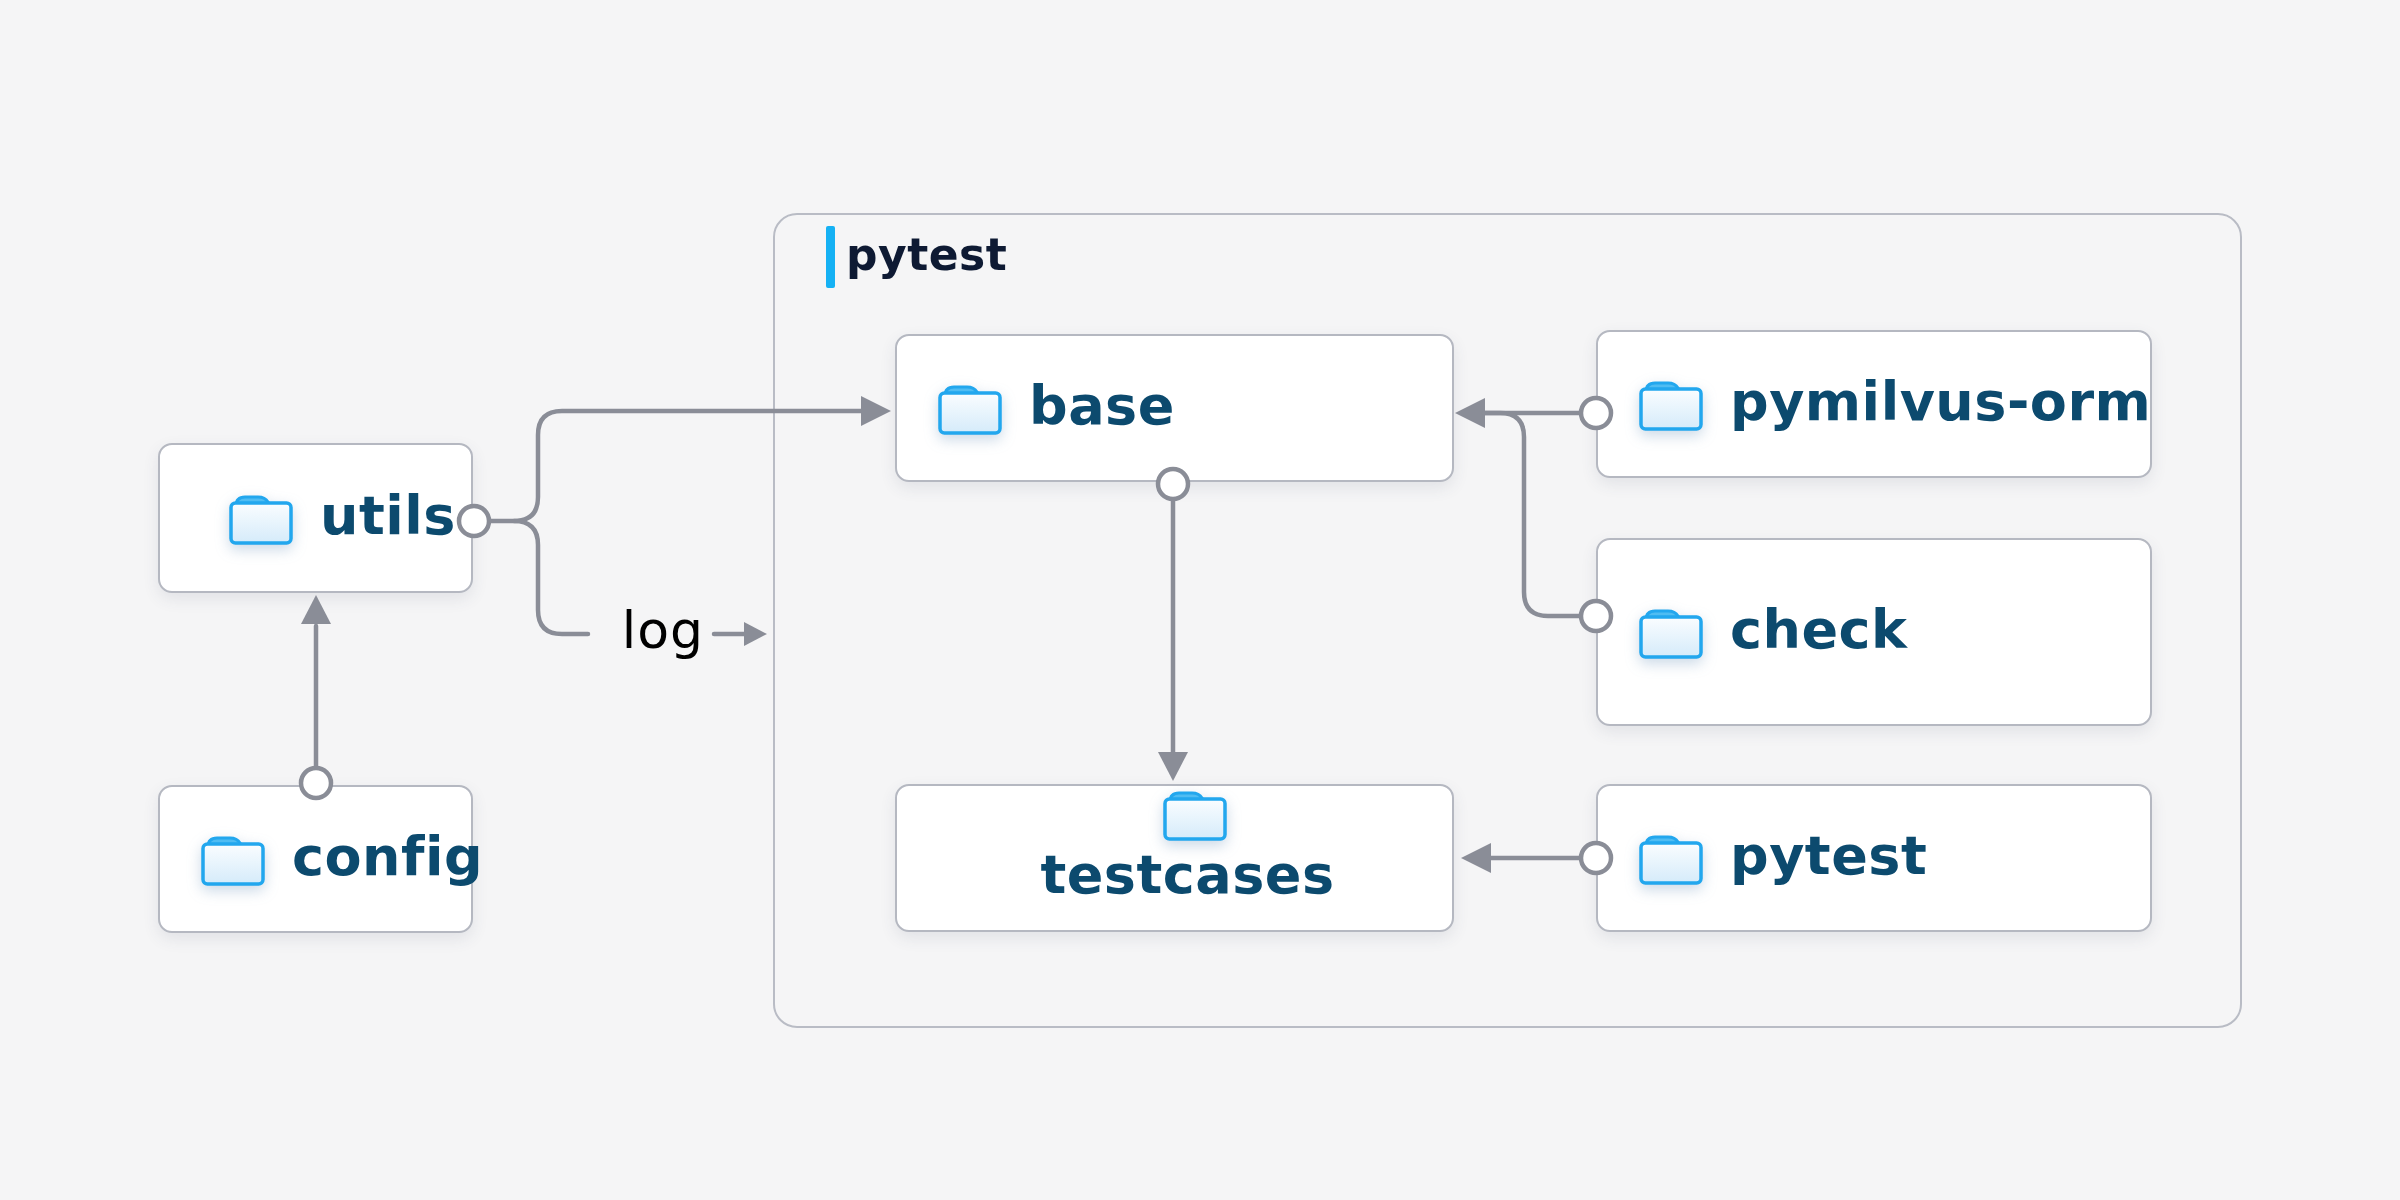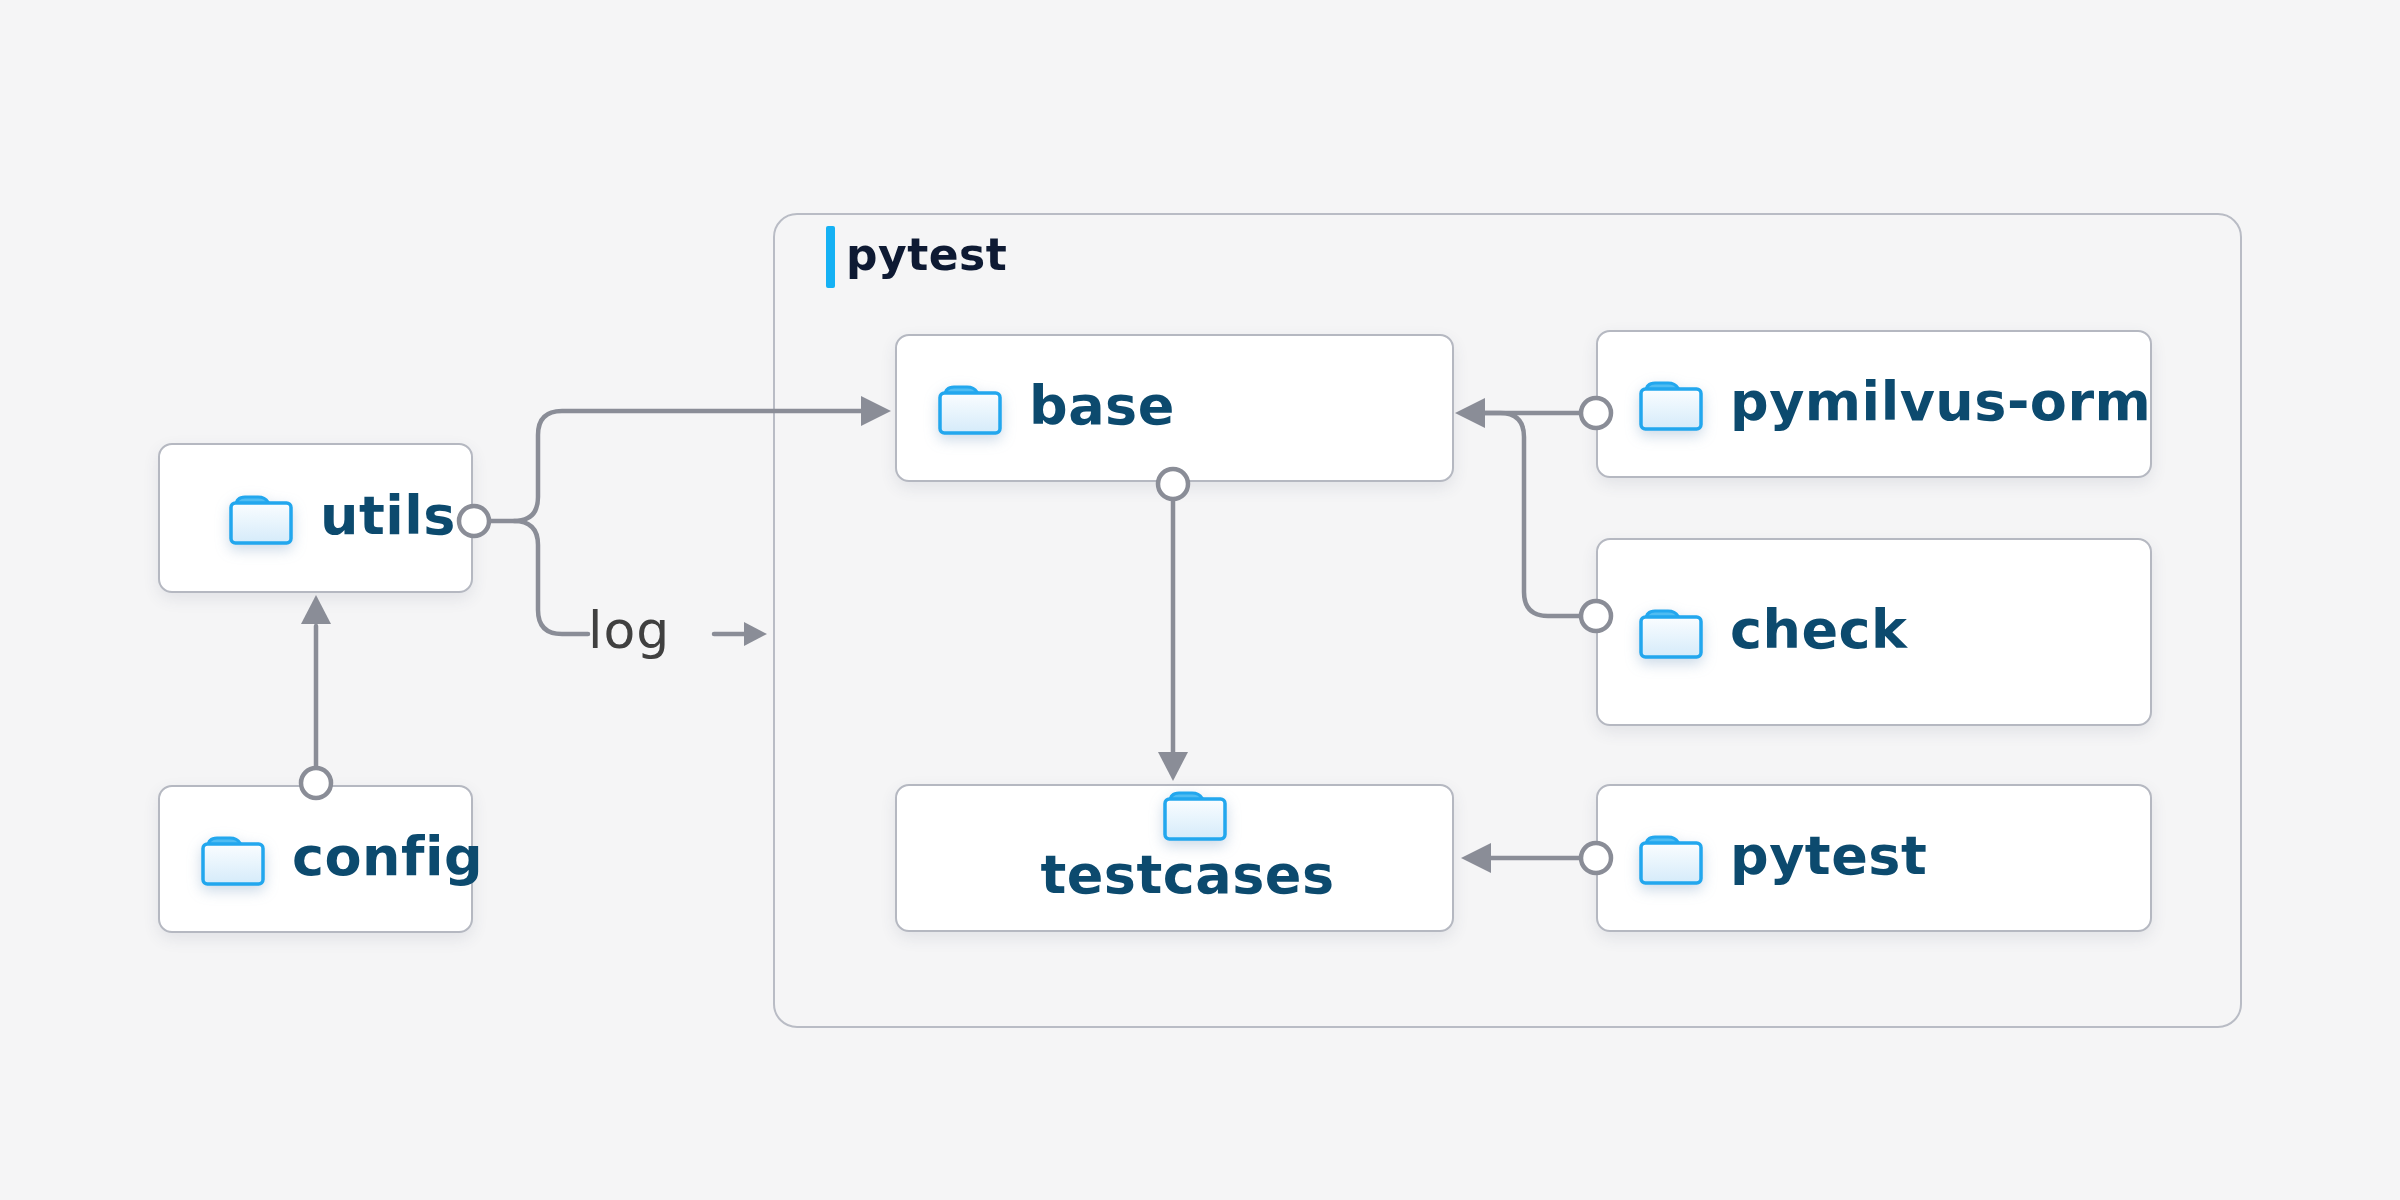--- a/index.html
+++ b/index.html
@@ -73,24 +73,24 @@
     letter-spacing: 0.5px;
     white-space: nowrap;
     padding-bottom: 6px;
   }
 
   
   .edge-label {
     position: absolute;
     font-size: 52px;
     font-weight: 500;
-    color: #404040;
+    color: #000000;
     letter-spacing: 1px;
     z-index: 4;
-    text-align: left;
+    text-align: right;
   }
 
   
   #connector-layer {
     position: absolute;
     left: 0; top: 0;
     width: 2400px; height: 1200px;
     z-index: 4;
     pointer-events: none;
   }

